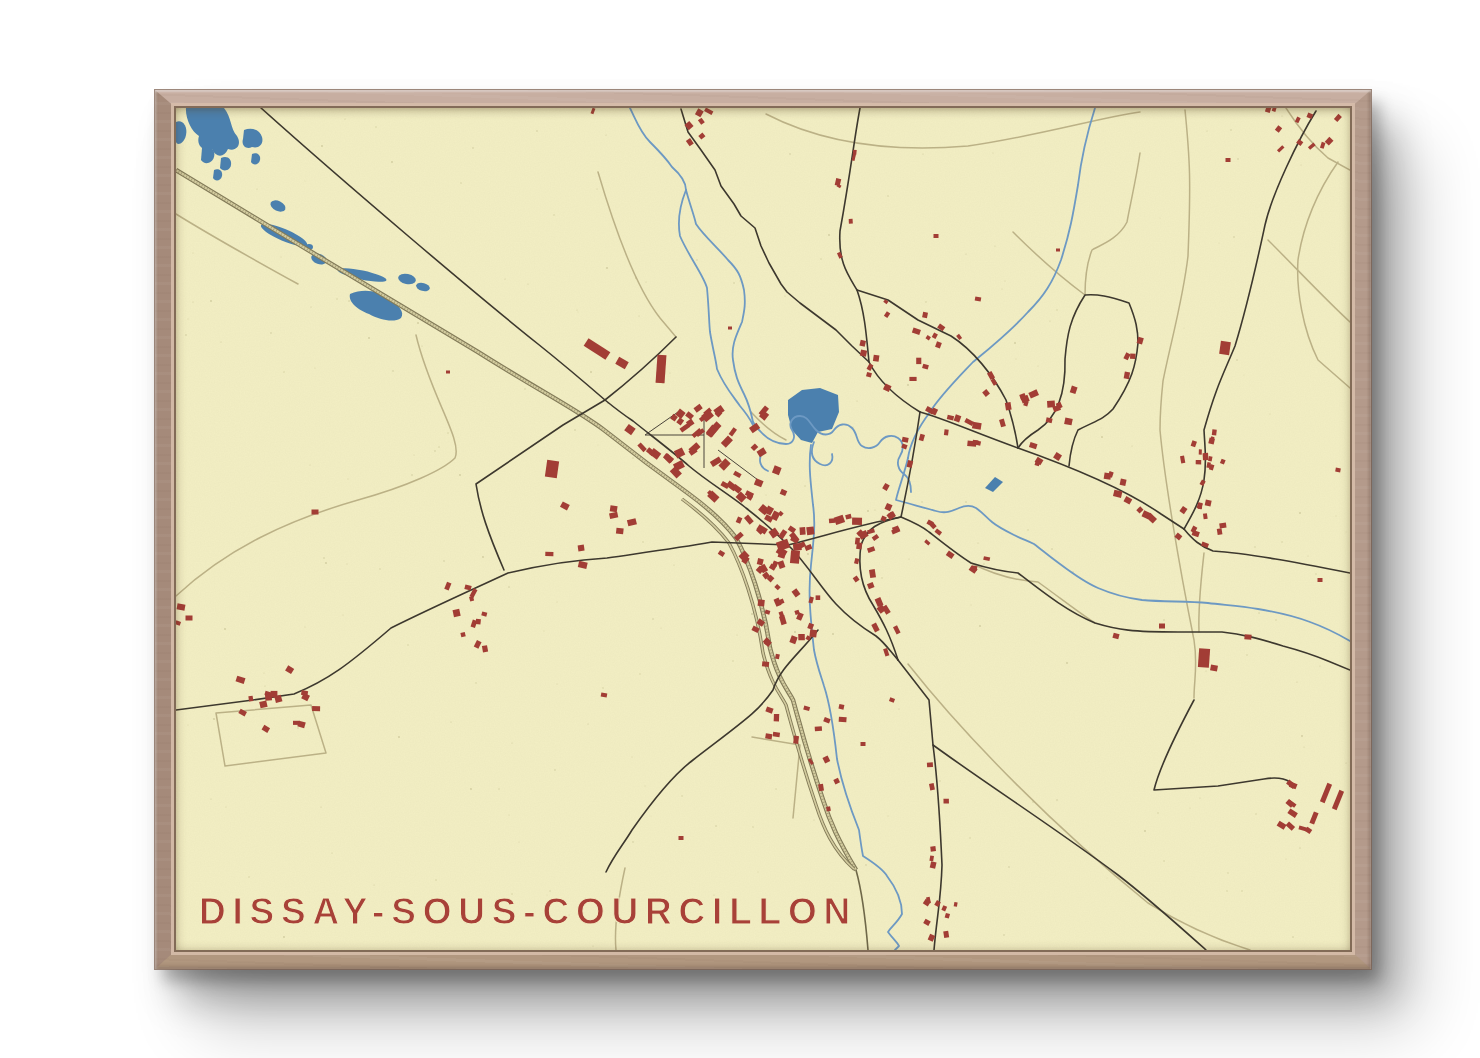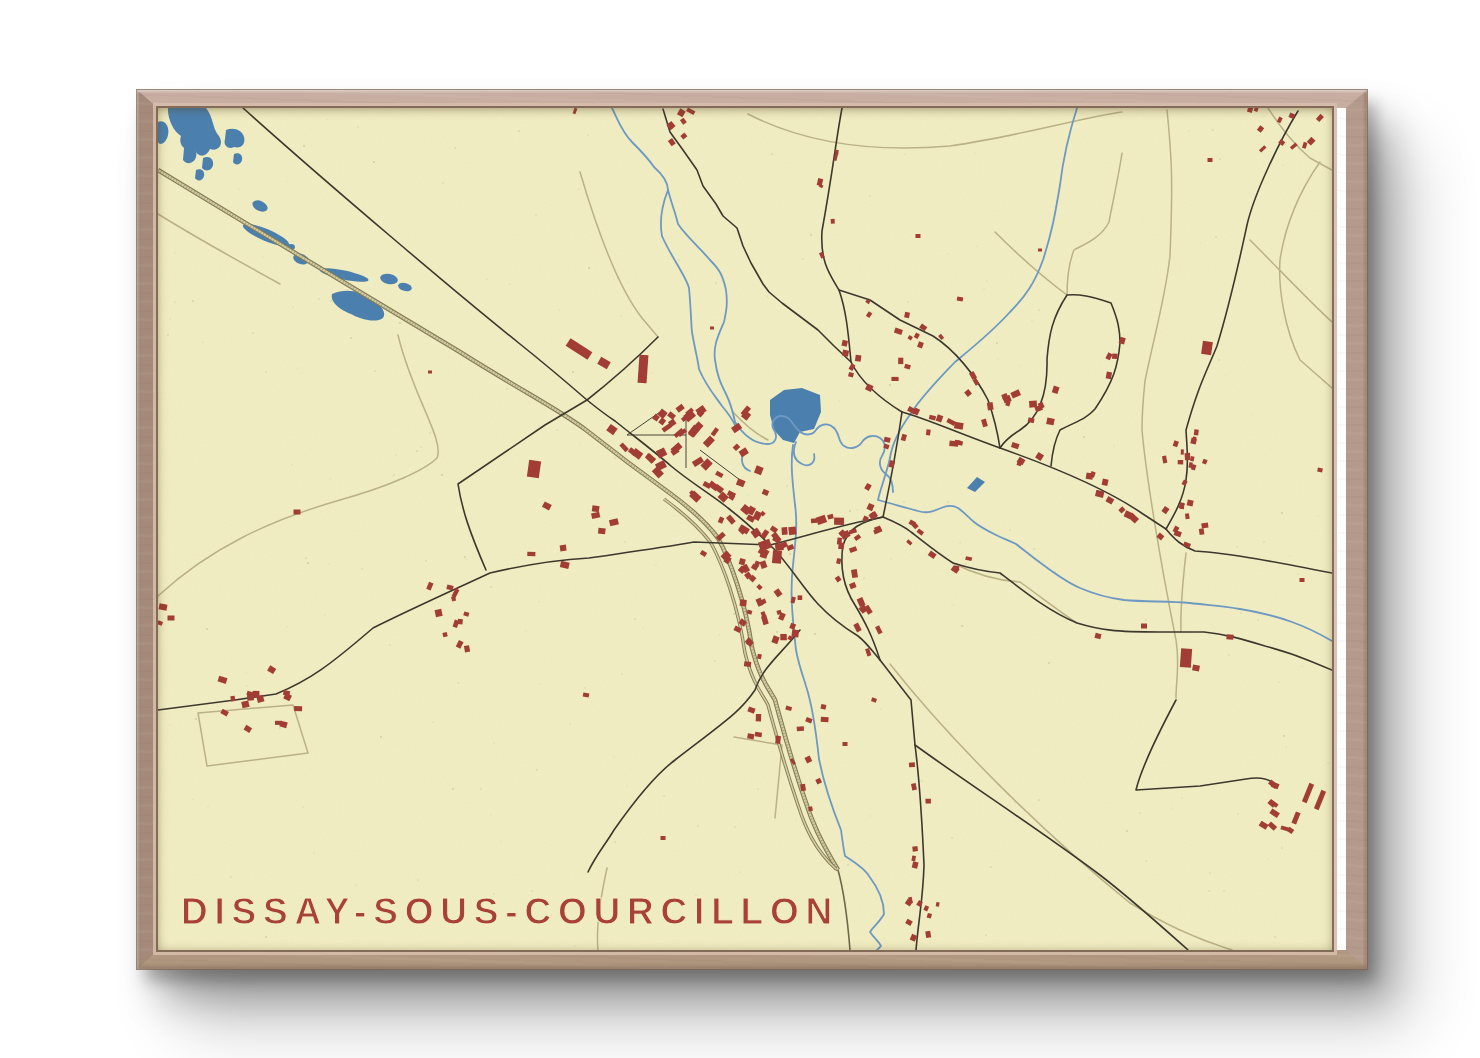--- a/index.html
+++ b/index.html
@@ -1,17 +1,17 @@
 <!DOCTYPE html>
 <html><head><meta charset="utf-8"><style>
 html,body{margin:0;padding:0;background:#ffffff;width:1480px;height:1058px;overflow:hidden;font-family:"Liberation Sans",sans-serif;}
-.frame{position:absolute;left:137px;top:90px;width:1174px;height:842px;
+.frame{position:absolute;left:155px;top:90px;width:1174px;height:842px;
 border-style:solid;border-width:18px 21px 19px 21px;
 border-color:#c7aea1 #b49a8b #b1977f #a58a7a;
-box-shadow:0 0 0 1px rgba(125,98,82,.75), 8px 12px 14px rgba(0,0,0,.26), 22px 30px 36px rgba(0,0,0,.27), 44px 56px 64px rgba(0,0,0,.20);padding-left:14px;}
+box-shadow:0 0 0 1px rgba(125,98,82,.75), 8px 12px 14px rgba(0,0,0,.26), 22px 30px 36px rgba(0,0,0,.27), 44px 56px 64px rgba(0,0,0,.20);}
 .frame::before{content:"";position:absolute;top:-18px;left:-21px;right:-21px;bottom:-19px;pointer-events:none;
 background:repeating-linear-gradient(2deg, rgba(255,255,255,.04) 0 3px, rgba(0,0,0,0) 3px 9px, rgba(80,50,35,.03) 9px 11px, rgba(0,0,0,0) 11px 18px);
 box-shadow:inset 0 2px 2px rgba(255,255,255,.4), inset 2px 0 2px rgba(255,255,255,.2), inset -2px 0 3px rgba(60,40,30,.18), inset 0 -3px 4px rgba(60,40,30,.22);}
 .print{position:absolute;left:0;top:0;width:1174px;height:842px;background:#f2eec2;
 box-shadow:0 0 0 2px rgba(110,88,68,.8), 0 0 0 5px rgba(214,188,170,.9);}
 .print::after{content:"";position:absolute;inset:0;pointer-events:none;
 box-shadow:inset 0 8px 10px -6px rgba(90,70,40,.45), inset 8px 0 10px -7px rgba(90,70,40,.3), inset -8px 0 10px -7px rgba(90,70,40,.26), inset 0 -8px 10px -7px rgba(90,70,40,.22);}
 svg{display:block;}
 </style></head>
 <body>

